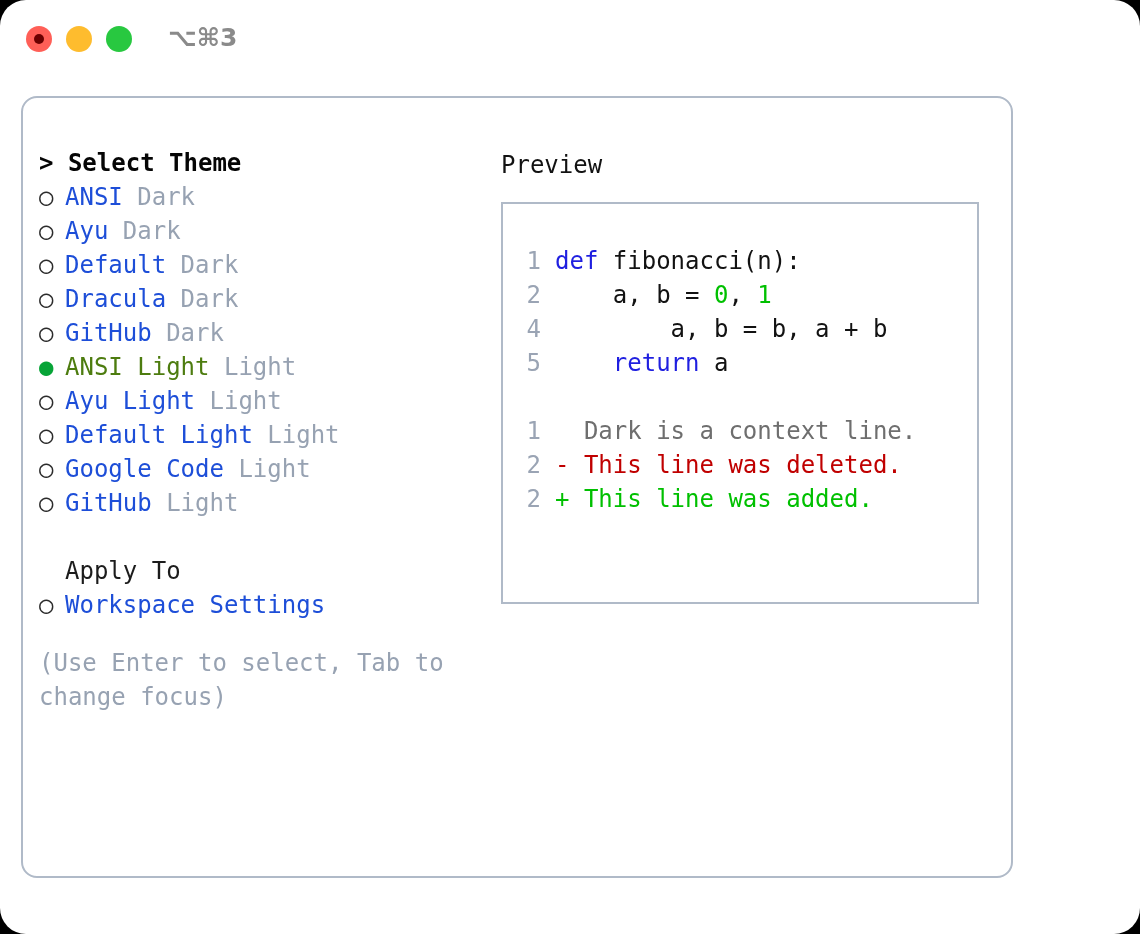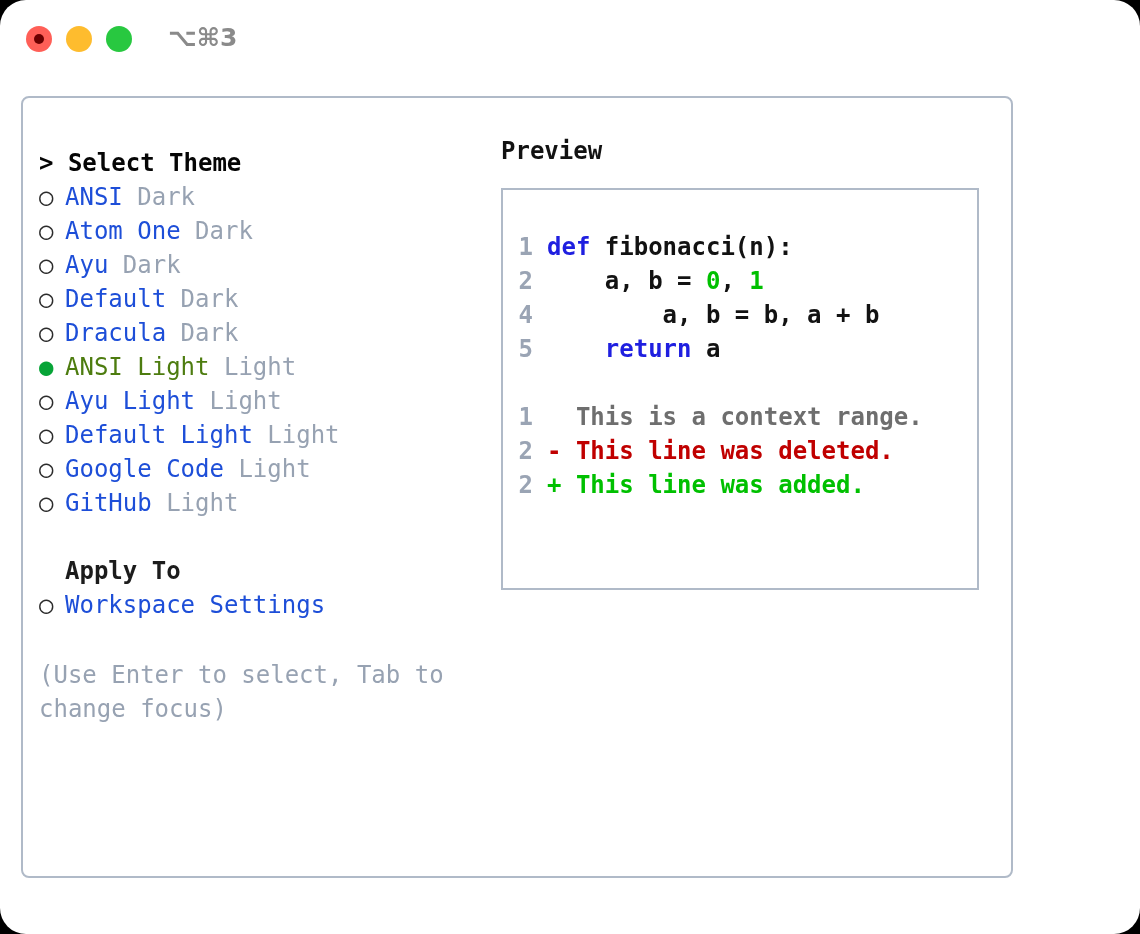--- a/index.html
+++ b/index.html
@@ -63,21 +63,21 @@
   }
 
   
   #container {
     position: absolute;
     left: 21px;
     top: 96px;
     width: 992px;
     height: 782px;
     border: 2px solid #b0bac8;
-    border-radius: 8px;
+    border-radius: 16px;
     box-sizing: border-box;
     background: #ffffff;
   }
 
   
   #left-pane {
     position: absolute;
     left: 16px;
     top: 48px;
     width: 450px;
@@ -106,63 +106,61 @@
   .theme-name { color: #1d4ed8; }
   .theme-name.selected { color: #4d7c0f; }
   .theme-kind { color: #97a2b2; }
 
   .spacer { height: 34px; }
 
   #heading-apply {
     font-size: 24px;
     color: #1c1c1c;
     padding-left: 26px;
-    font-weight: bold;
   }
 
   .apply-name { color: #1d4ed8; }
   .apply-name.selected { color: #07a437; }
 
   #hint {
-    margin-top: 36px;
+    margin-top: 24px;
     font-size: 24px;
     line-height: 34px;
     color: #97a2b2;
     width: 420px;
     white-space: pre-wrap;
   }
 
   
   #right-pane {
     position: absolute;
     left: 478px;
-    top: 36px;
+    top: 50px;
     width: 490px;
-    font-weight: bold;
   }
   #preview-title {
     font-size: 24px;
     color: #121212;
     line-height: 34px;
     margin-bottom: 20px;
   }
   #code-panel {
     width: 478px;
     height: 402px;
     border: 2px solid #b0bac8;
     box-sizing: border-box;
     background: #ffffff;
     padding-top: 40px;
   }
   .code-line {
     height: 34px;
     line-height: 34px;
     font-size: 24px;
     white-space: pre;
-    padding-left: 8px;
+    padding-left: 16px;
   }
   .lineno {
     display: inline-block;
     width: 22px;
     text-align: right;
     color: #9aa4b4;
     margin-right: 14px;
   }
   .tok-kw   { color: #1f1fe0; }
   .tok-fn   { color: #00cccc; }
@@ -184,24 +182,24 @@
     <div class="traffic" id="tl-max"></div>
     <div id="shortcut">⌥⌘3</div>
   </div>
 
   <div id="container">
 
     <div id="left-pane">
       <div class="row" id="heading-theme">&gt; Select Theme</div>
       <div id="theme-list">
           <div class="row"><span class="marker marker-unsel">○</span><span class="theme-name">ANSI</span><span> </span><span class="theme-kind">Dark</span></div>
-          <div class="row"><span class="marker marker-unsel">○</span><span class="theme-name">Atom One</span><span> </span><span class="theme-kind">Dark</span></div>
           <div class="row"><span class="marker marker-unsel">○</span><span class="theme-name">Ayu</span><span> </span><span class="theme-kind">Dark</span></div>
           <div class="row"><span class="marker marker-unsel">○</span><span class="theme-name">Default</span><span> </span><span class="theme-kind">Dark</span></div>
           <div class="row"><span class="marker marker-unsel">○</span><span class="theme-name">Dracula</span><span> </span><span class="theme-kind">Dark</span></div>
+          <div class="row"><span class="marker marker-unsel">○</span><span class="theme-name">GitHub</span><span> </span><span class="theme-kind">Dark</span></div>
           <div class="row"><span class="marker marker-sel">●</span><span class="theme-name selected">ANSI Light</span><span> </span><span class="theme-kind">Light</span></div>
           <div class="row"><span class="marker marker-unsel">○</span><span class="theme-name">Ayu Light</span><span> </span><span class="theme-kind">Light</span></div>
           <div class="row"><span class="marker marker-unsel">○</span><span class="theme-name">Default Light</span><span> </span><span class="theme-kind">Light</span></div>
           <div class="row"><span class="marker marker-unsel">○</span><span class="theme-name">Google Code</span><span> </span><span class="theme-kind">Light</span></div>
           <div class="row"><span class="marker marker-unsel">○</span><span class="theme-name">GitHub</span><span> </span><span class="theme-kind">Light</span></div>
         </div>
 
       <div class="spacer"></div>
 
       <div class="row" id="heading-apply">Apply To</div>
@@ -216,21 +214,21 @@
       <div id="preview-title">Preview</div>
       <div id="code-panel">
         <div id="code-body">
             <div class="code-line"><span class="lineno">1</span><span class="tok-kw">def </span><span class="tok-plain">fibonacci(n):</span></div>
             <div class="code-line"><span class="lineno">2</span><span class="tok-plain">    a, b = </span><span class="tok-num">0</span><span class="tok-plain">, </span><span class="tok-num">1</span></div>
             <div class="code-line"><span class="lineno">4</span><span class="tok-plain">        a, b = b, a + b</span></div>
             <div class="code-line"><span class="lineno">5</span><span class="tok-plain">    </span><span class="tok-kw">return</span><span class="tok-plain"> a</span></div>
           </div>
         <div class="code-blank"></div>
         <div id="diff-body">
-            <div class="code-line"><span class="lineno">1</span><span class="diff-ctx">  </span><span class="diff-ctx">This is a context range.</span></div>
+            <div class="code-line"><span class="lineno">1</span><span class="diff-ctx">  </span><span class="diff-ctx">Dark is a context line.</span></div>
             <div class="code-line"><span class="lineno">2</span><span class="diff-del">- </span><span class="diff-del">This line was deleted.</span></div>
             <div class="code-line"><span class="lineno">2</span><span class="diff-add">+ </span><span class="diff-add">This line was added.</span></div>
           </div>
       </div>
     </div>
 
   </div>
 </div>
 
 </body></html>

